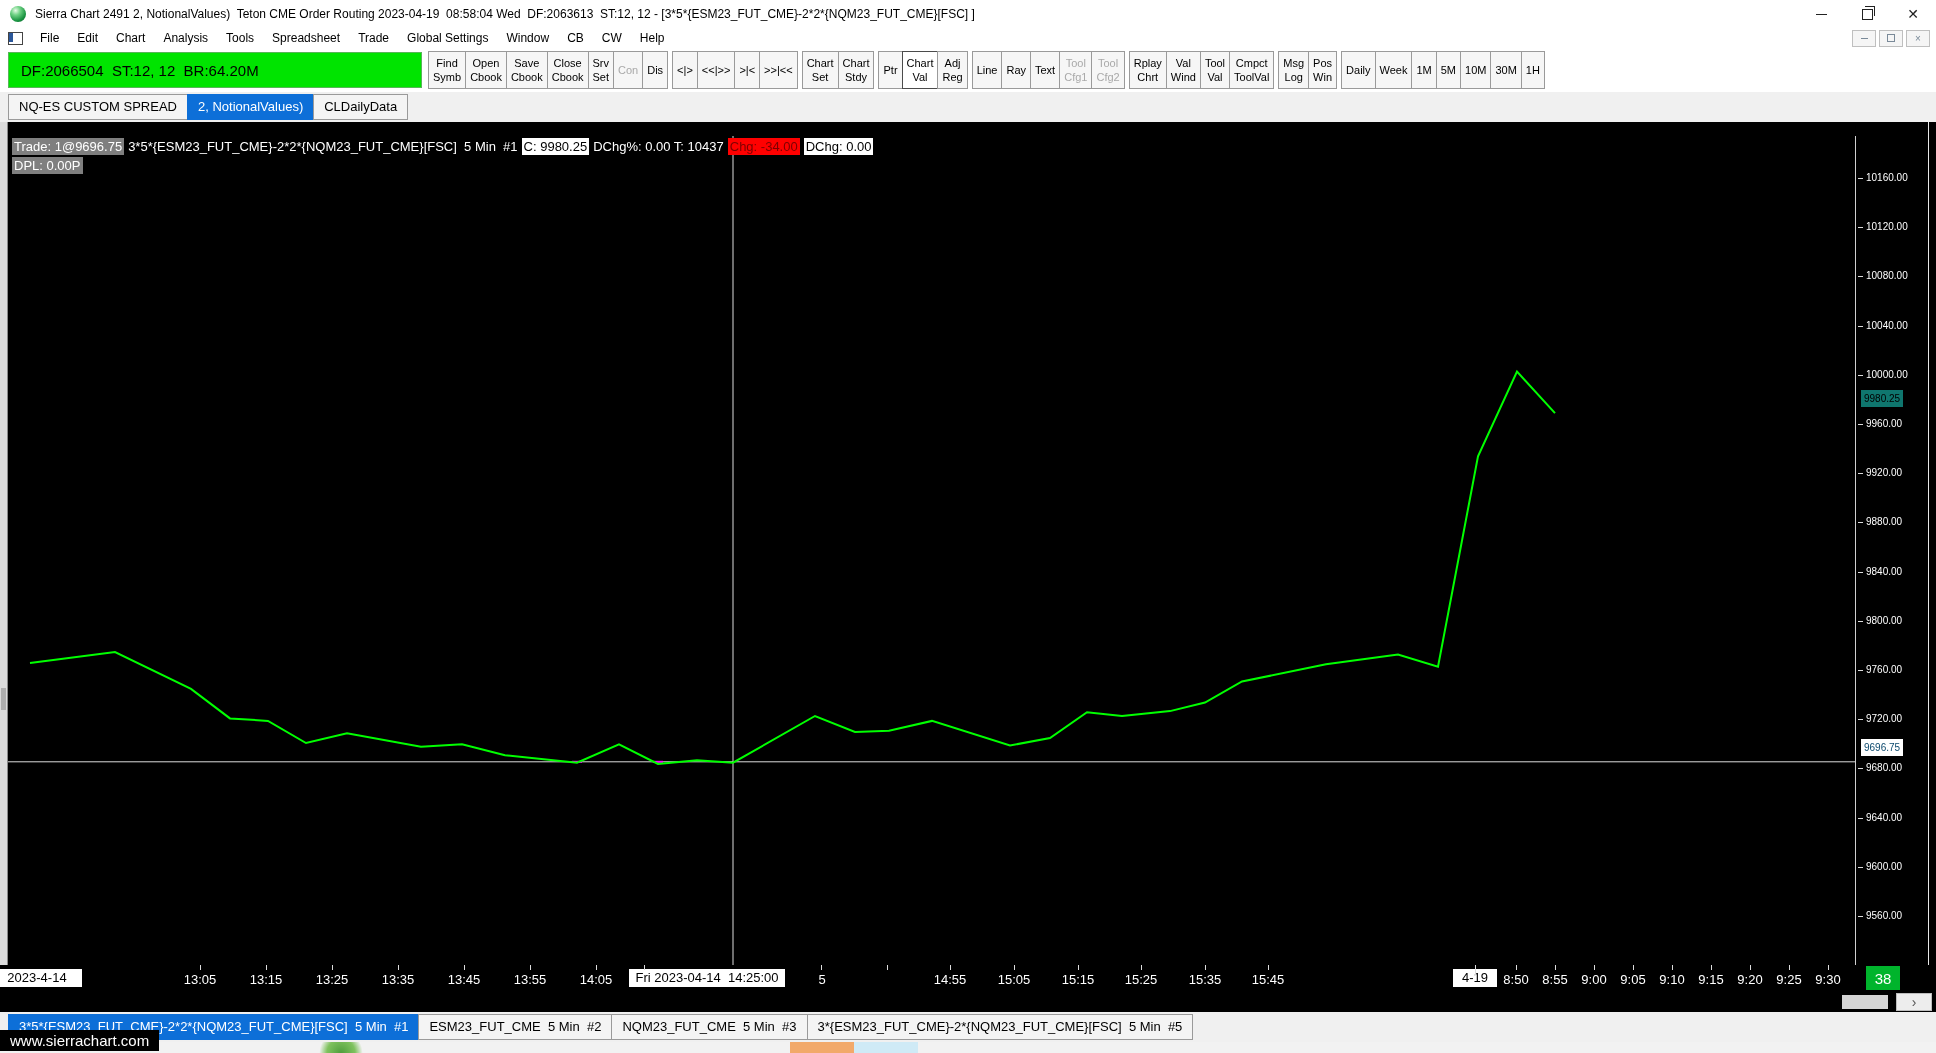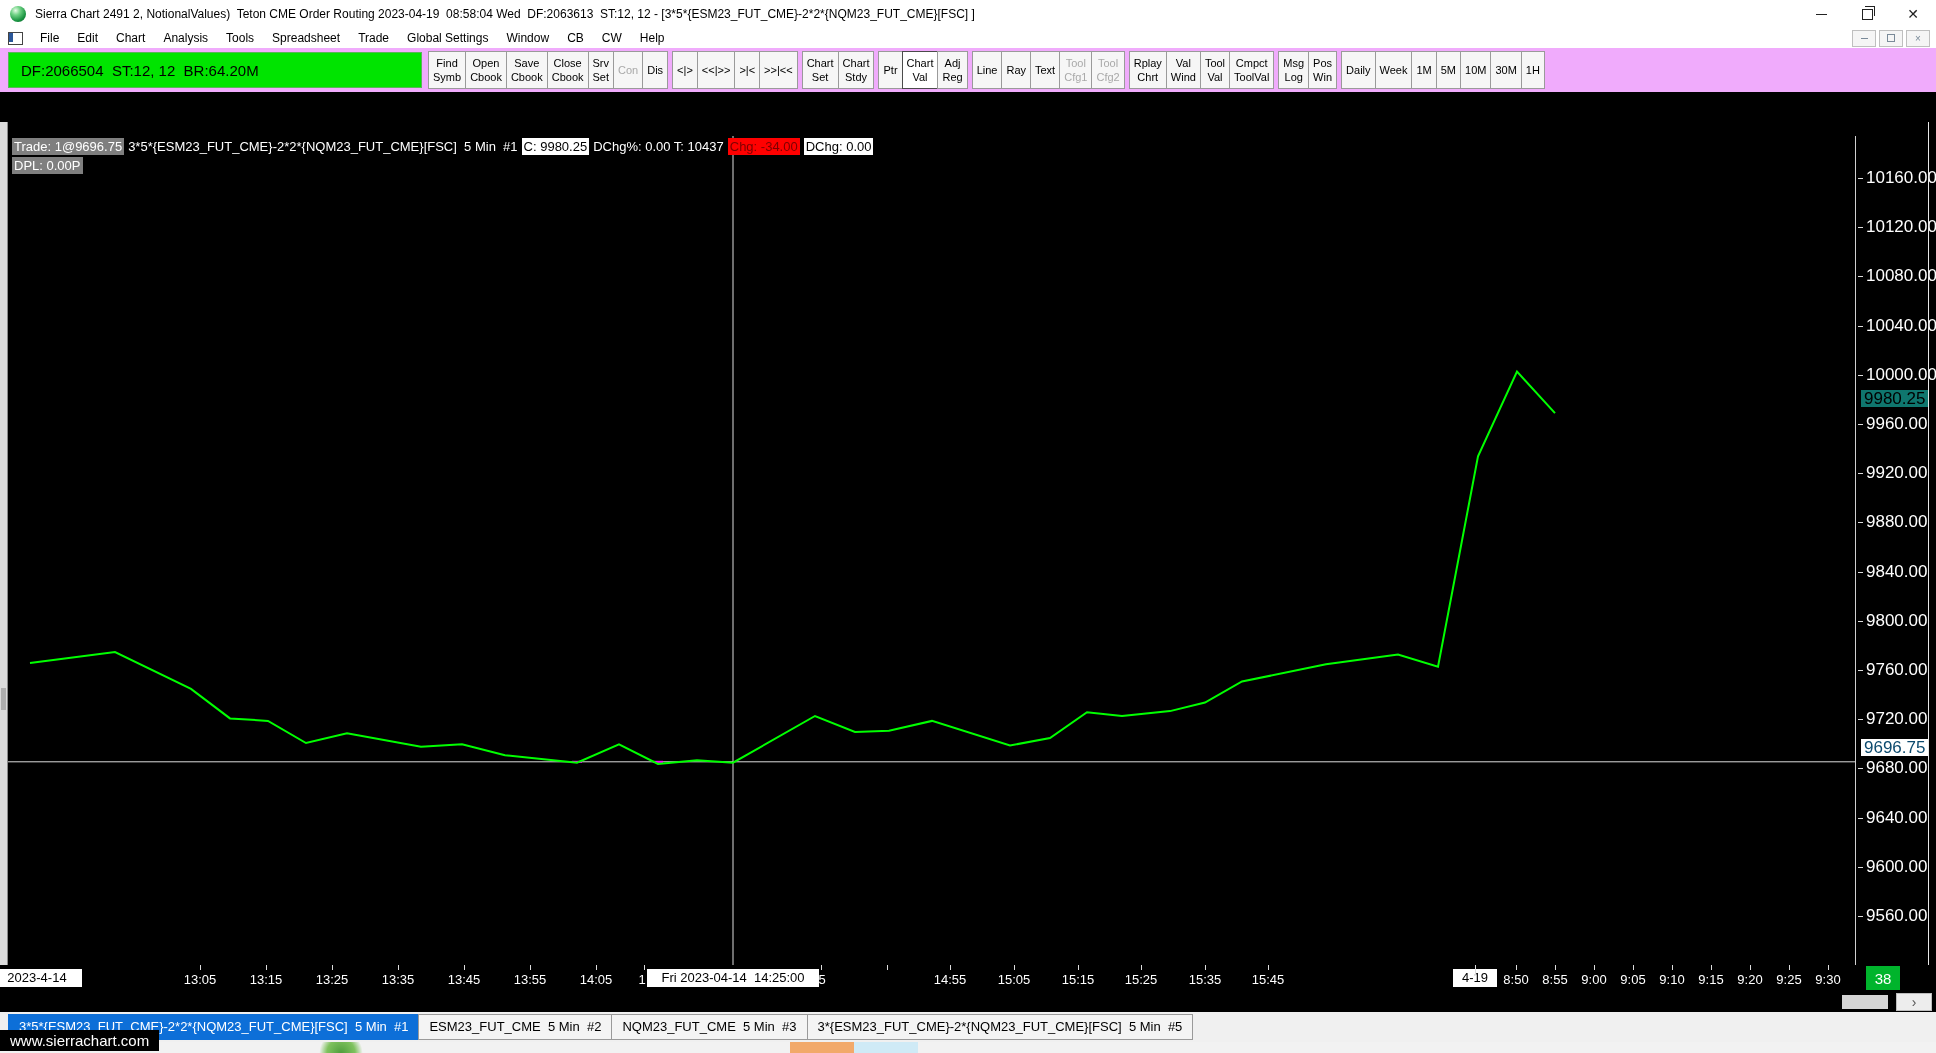--- a/index.html
+++ b/index.html
@@ -25,21 +25,21 @@
   .doc-icon{width:13px;height:11px;border:1px solid #444;background:#fff;margin:0 8px 0 8px;position:relative;}
   .doc-icon::before{content:"";position:absolute;left:0;top:0;width:4px;height:9px;background:#2b579a;}
   .menu-item{padding:2px 9px;cursor:default;}
   .child-controls{margin-left:auto;display:flex;gap:3px;margin-right:6px;}
   .child-btn{width:22px;height:15px;border:1px solid #bfbfbf;background:#f5f5f5;display:flex;
              align-items:center;justify-content:center;color:#7a8a99;font-size:10px;}
   .child-min{width:7px;height:1px;background:#7a8a99;}
   .child-restore{width:6px;height:6px;border:1px solid #7a8a99;}
 
   
-  .toolbar{position:absolute;left:0;top:48px;width:1936px;height:44px;background:#f0abfc;
+  .toolbar{position:absolute;left:0;top:48px;width:1936px;height:44px;background:#ffffff;
            display:flex;align-items:center;padding-left:8px;box-sizing:border-box;}
   .status-green{width:414px;height:36px;border:1px solid #58b658;display:flex;align-items:center;
                 padding-left:12px;font-size:15px;color:#000;box-sizing:border-box;margin-right:6px;}
   .tb-group{display:flex;margin-right:5px;}
   .tbtn{min-width:24px;padding:1px 4px;height:38px;border:1px solid #9a9a9a;background:#f6f6f6;
         font-size:11px;line-height:1.3;display:flex;flex-direction:column;align-items:center;
         justify-content:center;color:#000;box-sizing:border-box;margin-right:-1px;cursor:default;text-align:center;}
   .tbtn.active{background:#ffffff;border:1px solid #4b4b4b;}
   .tbtn.disabled{color:#a9a9a9;}
 
@@ -59,21 +59,21 @@
   .info-overlay{position:absolute;left:4px;top:2px;display:flex;align-items:center;font-size:13px;}
   .info-overlay2{position:absolute;left:4px;top:21px;display:flex;font-size:13px;}
   .seg{margin-right:4px;padding:0 2px;height:17px;line-height:17px;}
   .seg-gray{background:#7f7f7f;color:#fff;}
   .seg-plain{color:#fff;padding:0;}
   .seg-white{background:#fff;color:#000;}
   .seg-red{background:#ff0000;color:#7d0000;}
 
   .price-axis{position:absolute;left:1858px;top:122px;width:78px;height:843px;background:#000;color:#fff;}
   .p-tick{position:absolute;left:0;width:5px;height:1px;background:#dcdcdc;}
-  .p-lbl{position:absolute;left:8px;font-size:17px;height:17px;line-height:17px;}
+  .p-lbl{position:absolute;left:8px;font-size:10px;height:17px;line-height:17px;}
   .p-lbl.special{left:3px;padding:0 3px;}
   .axis-divider{position:absolute;left:1928px;top:122px;width:1px;height:870px;background:#e8e8e8;}
 
   .time-axis{position:absolute;left:0;top:965px;width:1936px;height:27px;background:#000;overflow:hidden;}
   .t-tick{position:absolute;top:0;width:1px;height:5px;background:#dcdcdc;}
   .t-tick.tall{height:10px;}
   .t-lbl{position:absolute;top:6px;transform:translateX(-50%);font-size:13px;color:#fff;height:18px;line-height:18px;}
   .t-lbl.hl{background:#fff;color:#000;text-align:center;top:4px;}
   .badge{position:absolute;left:1866px;top:1px;width:34px;height:24px;background:#00b42c;color:#fff;
          font-size:15px;display:flex;align-items:center;justify-content:center;}
@@ -282,20 +282,25 @@
           <div class="tbtn">
             <div>30M</div>
           </div>
           <div class="tbtn">
             <div>1H</div>
           </div>
         </div>
       </div>
   </div>
 
+  <div class="cb-tabs" id="cb-tabs">
+      <div class="cb-tab ws">NQ-ES CUSTOM SPREAD</div>
+      <div class="cb-tab active ws">2, NotionalValues)</div>
+      <div class="cb-tab ws">CLDailyData</div>
+    </div>
 
   <div class="left-strip">
       <div class="handle"></div>
     </div>
 
   <div class="plot">
     <svg id="chart-svg" width="1847" height="843" xmlns="http://www.w3.org/2000/svg">
         <line x1="0" y1="625.7975" x2="1847" y2="625.7975" stroke="#dcdcdc" stroke-width="1"></line>
         <line x1="725" y1="0" x2="725" y2="843" stroke="#dcdcdc" stroke-width="1"></line>
         <line x1="564" y1="625.7975" x2="574" y2="625.7975" stroke="#ff00ff" stroke-width="2"></line>
@@ -364,21 +369,21 @@
       <div class="t-lbl ws" style="left: 332px;">13:25</div>
       <div class="t-tick" style="left: 398px;"></div>
       <div class="t-lbl ws" style="left: 398px;">13:35</div>
       <div class="t-tick" style="left: 464px;"></div>
       <div class="t-lbl ws" style="left: 464px;">13:45</div>
       <div class="t-tick" style="left: 530px;"></div>
       <div class="t-lbl ws" style="left: 530px;">13:55</div>
       <div class="t-tick" style="left: 596px;"></div>
       <div class="t-lbl ws" style="left: 596px;">14:05</div>
       <div class="t-lbl ws" style="left: 642px;">1</div>
-      <div class="t-lbl hl ws" style="left: 733px; width: 172px;">Fri 2023-04-14  14:25:00</div>
+      <div class="t-lbl hl ws" style="left: 707px; width: 156px;">Fri 2023-04-14  14:25:00</div>
       <div class="t-lbl ws" style="left: 822px;">5</div>
       <div class="t-tick" style="left: 887px;"></div>
       <div class="t-lbl ws" style="left: 867px; margin-top: 44px;">14:45</div>
       <div class="t-tick" style="left: 950px;"></div>
       <div class="t-lbl ws" style="left: 950px;">14:55</div>
       <div class="t-tick" style="left: 1014px;"></div>
       <div class="t-lbl ws" style="left: 1014px;">15:05</div>
       <div class="t-tick" style="left: 1078px;"></div>
       <div class="t-lbl ws" style="left: 1078px;">15:15</div>
       <div class="t-tick" style="left: 1141px;"></div>

